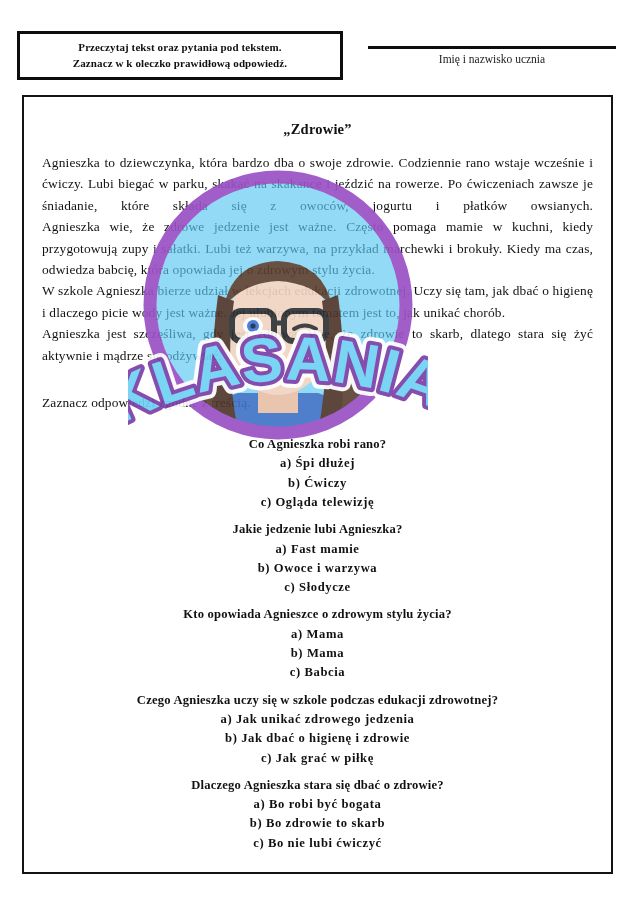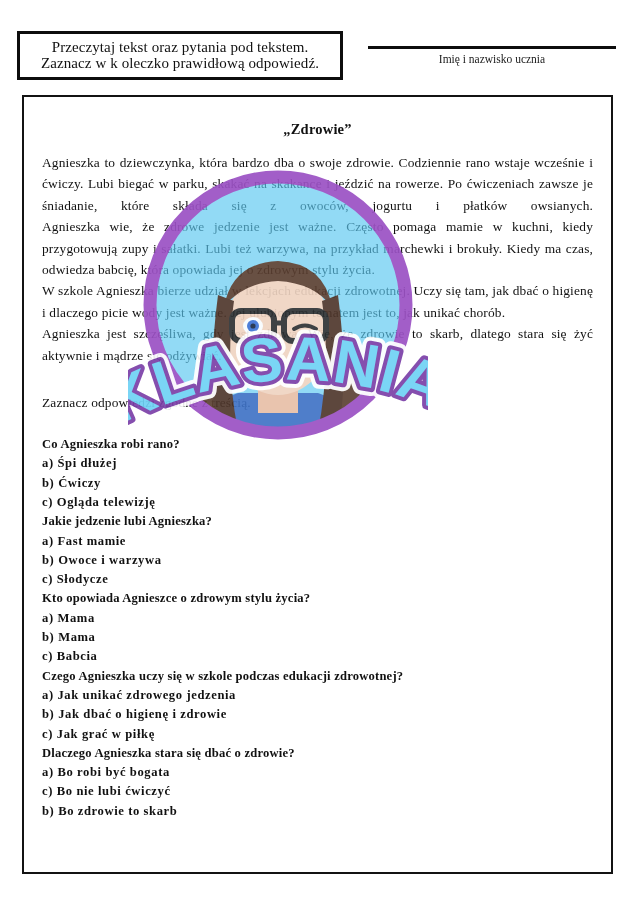--- a/index.html
+++ b/index.html
@@ -26,22 +26,22 @@
     position: absolute;
     left: 17px; top: 31px;
     width: 326px;
     box-sizing: border-box;
     border: 3px solid #0d0d0d;
     background: #ffffff;
     padding: 5px 6px 6px 6px;
     text-align: center;
   }
   .instruction-line {
-    font-weight: normal;
-    font-size: 15px;
+    font-weight: bold;
+    font-size: 11px;
     line-height: 16px;
     letter-spacing: 0.1px;
     white-space: nowrap;
   }
   .name-field {
     position: absolute;
     left: 368px; top: 46px;
     width: 248px;
     text-align: center;
   }
@@ -103,21 +103,22 @@
     font-size: 13.4px;
     line-height: 21px;
     letter-spacing: 0.15px;
   }
 
   
   .questions {
     margin-top: 22px;
   }
   .q-block {
-    margin: 0;
+    margin: 8px;
+    text-align: center;
   }
   .q-text {
     font-weight: bold;
     font-size: 12.6px;
     line-height: 19.3px;
     letter-spacing: 0.2px;
   }
   .q-option {
     font-size: 12.6px;
     line-height: 19.3px;
@@ -195,22 +196,22 @@
       <div class="q-block">
         <div class="q-text">Czego Agnieszka uczy się w szkole podczas edukacji zdrowotnej?</div>
         <div class="q-option">a) Jak unikać zdrowego jedzenia</div>
         <div class="q-option">b) Jak dbać o higienę i zdrowie</div>
         <div class="q-option">c) Jak grać w piłkę</div>
       </div>
 
       <div class="q-block">
         <div class="q-text">Dlaczego Agnieszka stara się dbać o zdrowie?</div>
         <div class="q-option">a) Bo robi być bogata</div>
+        <div class="q-option">b) Bo zdrowie to skarb</div>
         <div class="q-option">c) Bo nie lubi ćwiczyć</div>
-        <div class="q-option">b) Bo zdrowie to skarb</div>
       </div>
 
     </div>
   </div>
 </div>
 
 <div class="sticker">
   <svg viewBox="0 0 300 330" xmlns="http://www.w3.org/2000/svg">
     <defs>
       <clipPath id="circClip">

